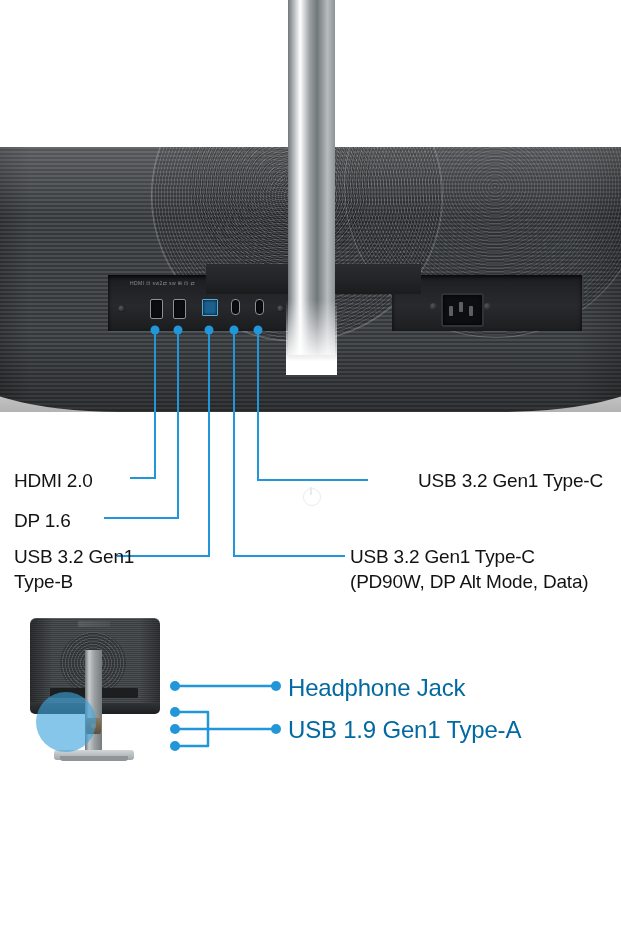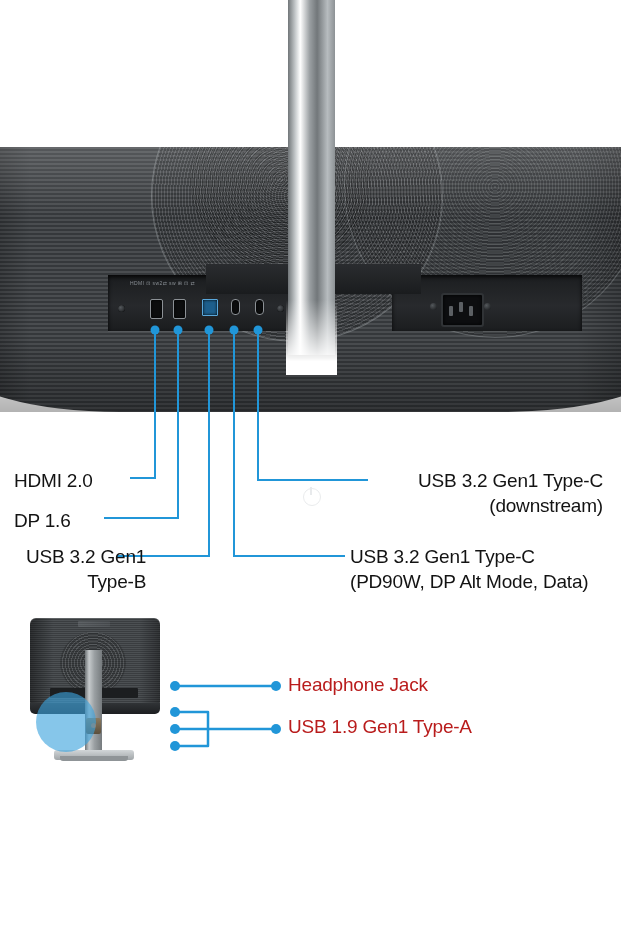--- a/index.html
+++ b/index.html
@@ -68,21 +68,21 @@
   #power-led:after{content:"";position:absolute;left:6px;top:-2px;width:1.5px;height:8px;background:#d7dadd;}
 
   
   #callout-svg{position:absolute;left:0;top:0;width:621px;height:931px;}
 
   .cl-text{position:absolute;font-size:19px;color:#131313;letter-spacing:-.2px;
            font-family:Liberation Sans, sans-serif;line-height:25px;white-space:nowrap;}
 
   #txt-hdmi{left:14px;top:468px;}
   #txt-dp{left:14px;top:508px;}
-  #txt-usbb{left:26px;top:544px;line-height:25px;text-align:right;}
+  #txt-usbb{left:14px;top:544px;line-height:25px;}
   #txt-c-down{left:373px;top:468px;text-align:right;width:230px;}
   #txt-c-pd{left:350px;top:544px;text-align:left;width:262px;}
 
   
   #monitor-thumb{position:absolute;left:26px;top:618px;width:138px;height:144px;}
   #thumb-panel{position:absolute;left:4px;top:0;width:130px;height:87px;border-radius:6px 6px 3px 3px;
      background:
        linear-gradient(90deg,rgba(0,0,0,.40),rgba(0,0,0,0) 18%,rgba(0,0,0,0) 84%,rgba(0,0,0,.33)),
        repeating-linear-gradient(180deg,#4c5053 0px,#4c5053 1px,#3a3d40 1px,#3a3d40 2px);
      box-shadow:inset 0 1px 0 rgba(255,255,255,.12);}
@@ -97,21 +97,21 @@
      background:linear-gradient(90deg,#6e7376,#c6caCc 24%,#9a9fa2 56%,#767b7e);}
   #thumb-hinge{position:absolute;left:60px;top:100px;width:15px;height:16px;border-radius:2px;
      background:linear-gradient(180deg,#8a7a60,#5c4f3c);}
   #thumb-hinge-dot{position:absolute;left:65px;top:105px;width:5px;height:5px;border-radius:50%;background:#c0703a;}
   #thumb-base{position:absolute;left:28px;top:132px;width:80px;height:10px;border-radius:3px;
      background:linear-gradient(180deg,#d2d6d8,#a0a5a8);}
   #thumb-base-front{position:absolute;left:34px;top:138px;width:68px;height:5px;border-radius:0 0 3px 3px;background:#8f9497;}
   #highlight-circle{position:absolute;left:36px;top:692px;width:60px;height:60px;border-radius:50%;
      background:#3ba3dd;opacity:.62;}
 
-  .sm-text{position:absolute;font-size:19px;color:#b91c1c;letter-spacing:-.2px;white-space:nowrap;}
+  .sm-text{position:absolute;font-size:24px;color:#0369a1;letter-spacing:-.2px;white-space:nowrap;}
   #txt-headphone{left:288px;top:674px;}
   #txt-usba{left:288px;top:716px;}
 </style>
 </head>
 <body>
 
 <div id="stage">
 
   <div id="monitor-hero">
     <div class="shell"></div>
@@ -189,21 +189,20 @@
 
   <div class="cl-text" id="txt-dp">DP 1.6</div>
 
   <div class="cl-text" id="txt-usbb">
     <div>USB 3.2 Gen1</div>
     <div>Type-B</div>
   </div>
 
   <div class="cl-text" id="txt-c-down">
     <div>USB 3.2 Gen1 Type-C</div>
-    <div>(downstream)</div>
   </div>
 
   <div class="cl-text" id="txt-c-pd">
     <div>USB 3.2 Gen1 Type-C</div>
     <div>(PD90W, DP Alt Mode, Data)</div>
   </div>
 
   <div id="monitor-thumb">
     <div id="thumb-panel"></div>
     <div id="thumb-rings"></div>

